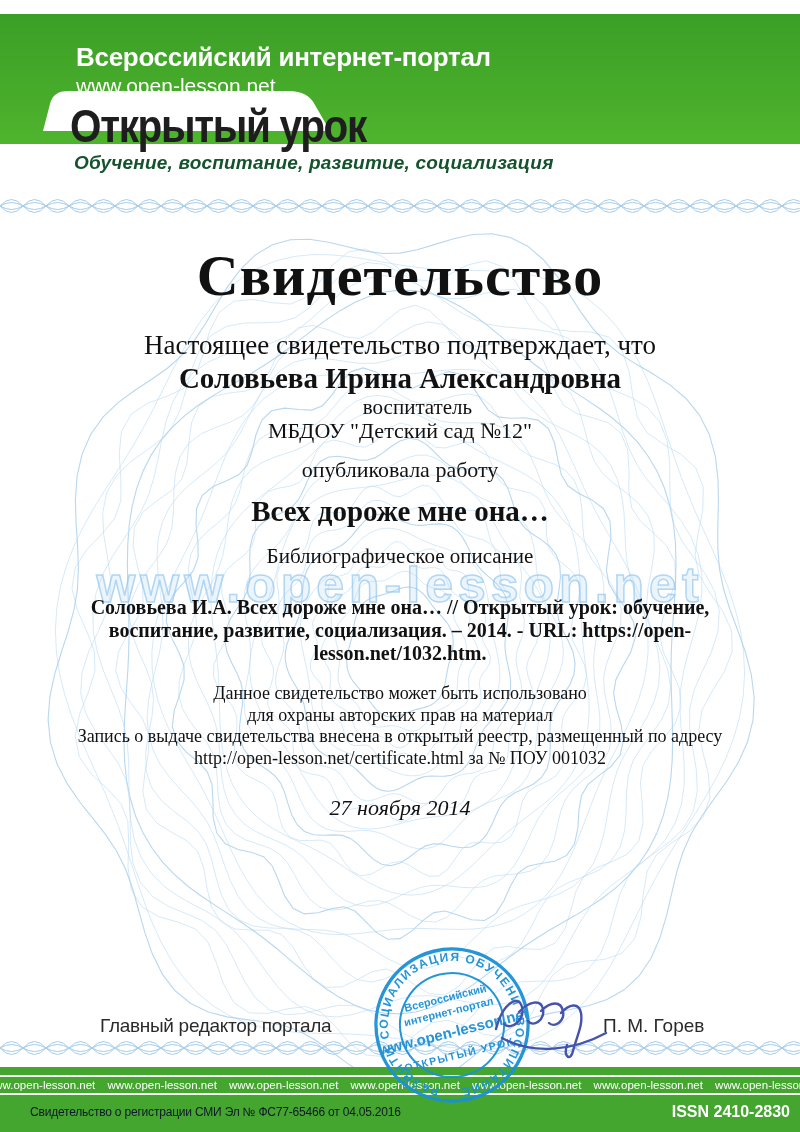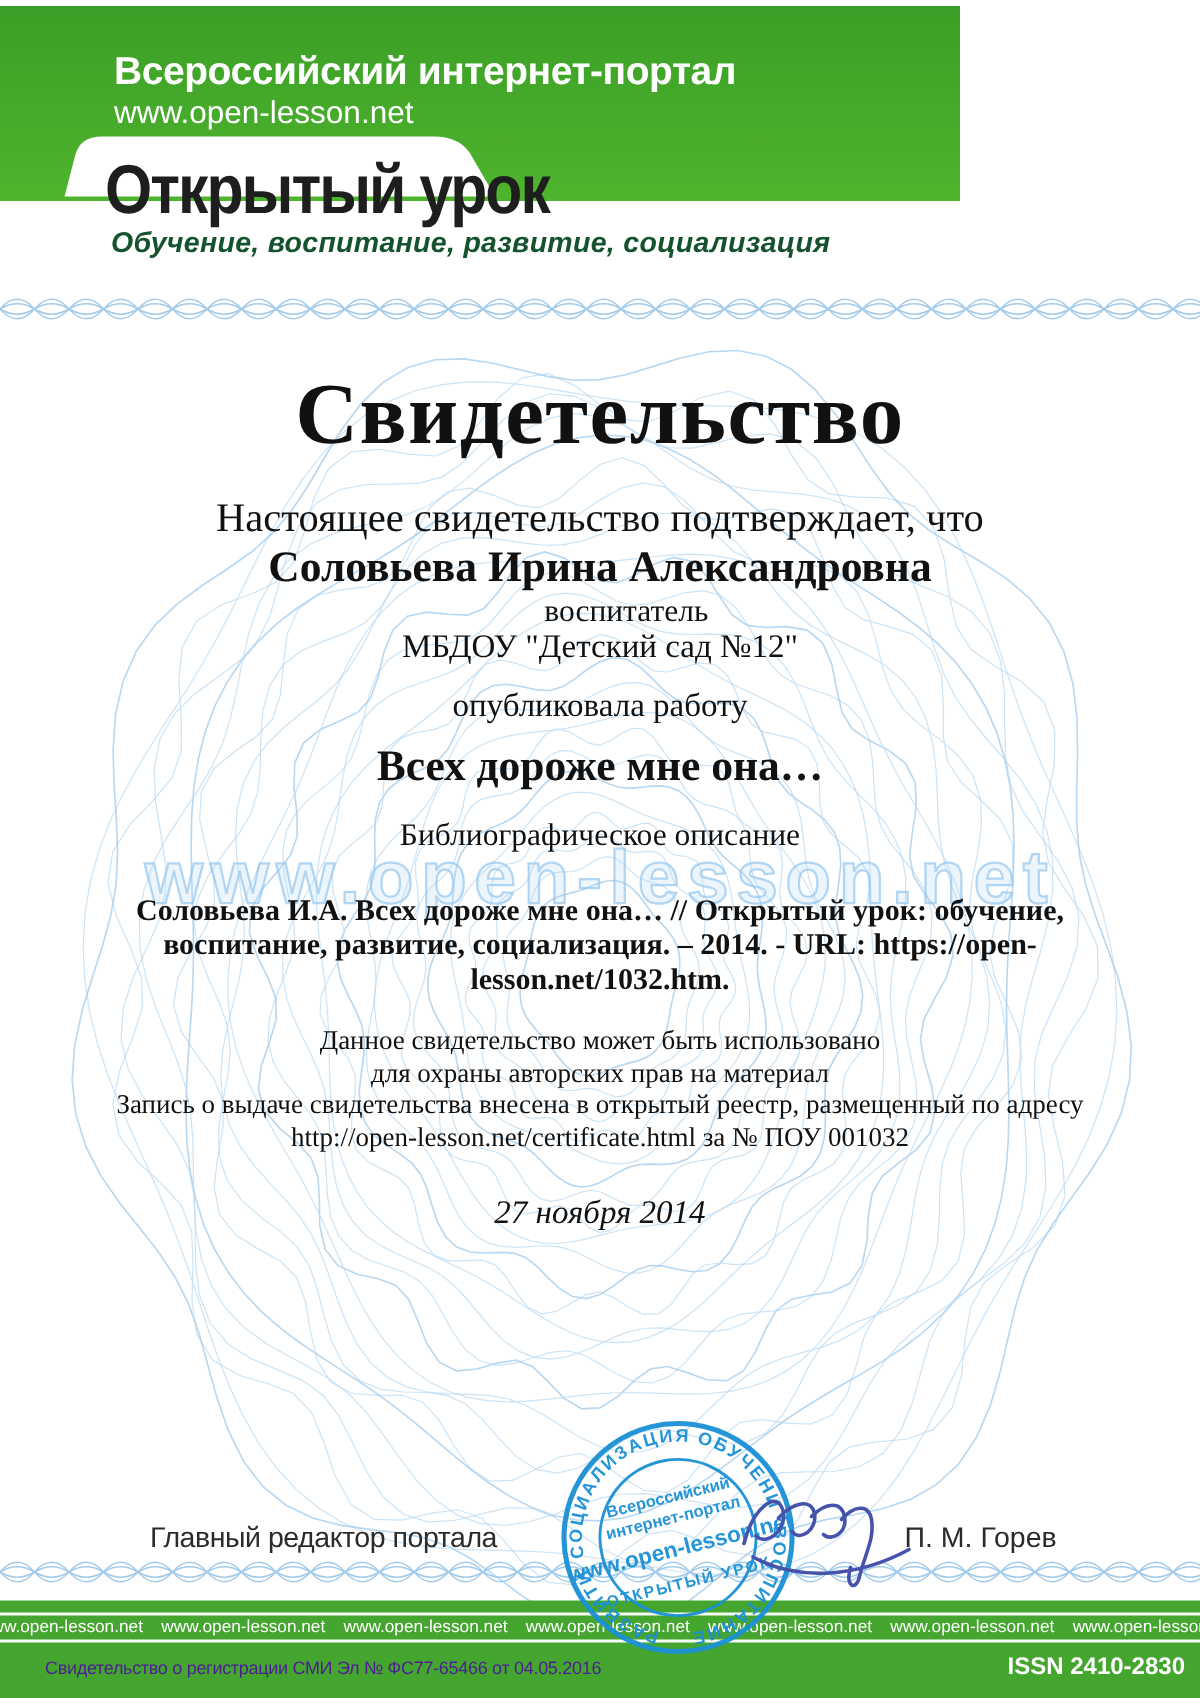--- a/index.html
+++ b/index.html
@@ -3,21 +3,21 @@
 <meta charset="utf-8">
 <style>
   html,body { margin:0; padding:0; background:#fff; }
   .page {
     position:relative; width:800px; height:1132px; overflow:hidden;
     background:#fff; font-family:"Liberation Serif", serif; color:#111;
   }
 
   
   .green-header {
-    position:absolute; left:0; top:4px; width:640px; height:130px;
+    position:absolute; left:0; top:14px; width:800px; height:130px;
     background:linear-gradient(180deg,#3a9f26 0%,#46aa2a 55%,#4fb42d 100%);
     z-index:1;
   }
   .portal-title {
     position:absolute; left:76px; top:28px;
     font-family:"Liberation Sans", sans-serif; font-weight:bold;
     font-size:26px; color:#fff; letter-spacing:-0.3px;
   }
   .portal-url {
     position:absolute; left:76px; top:60px;
@@ -88,21 +88,21 @@
     background:#45a62f; z-index:4; font-family:"Liberation Sans", sans-serif;
   }
   .f-strip  { height:8px; }
   .f-line   { height:2px; background:rgba(255,255,255,0.95); }
   .f-repeat {
     height:16px; line-height:16px; overflow:hidden; white-space:nowrap;
     margin-left:-14px; color:#fff; font-size:11.5px;
   }
   .f-repeat span { margin-right:9px; }
   .f-bottom { position:relative; height:37px; }
-  .f-reg  { position:absolute; left:30px; top:10px; font-size:12px; color:#4c1d95; letter-spacing:-0.2px; }
+  .f-reg  { position:absolute; left:30px; top:10px; font-size:12px; color:#0f172a; letter-spacing:-0.2px; }
   .f-issn { position:absolute; right:10px; top:8px; font-size:16px; font-weight:bold; color:#fff; }
 </style>
 </head>
 <body>
 
 <div class="page">
 
   <div class="green-header">
     <div class="portal-title">Всероссийский интернет-портал</div>
     <div class="portal-url">www.open-lesson.net</div>

